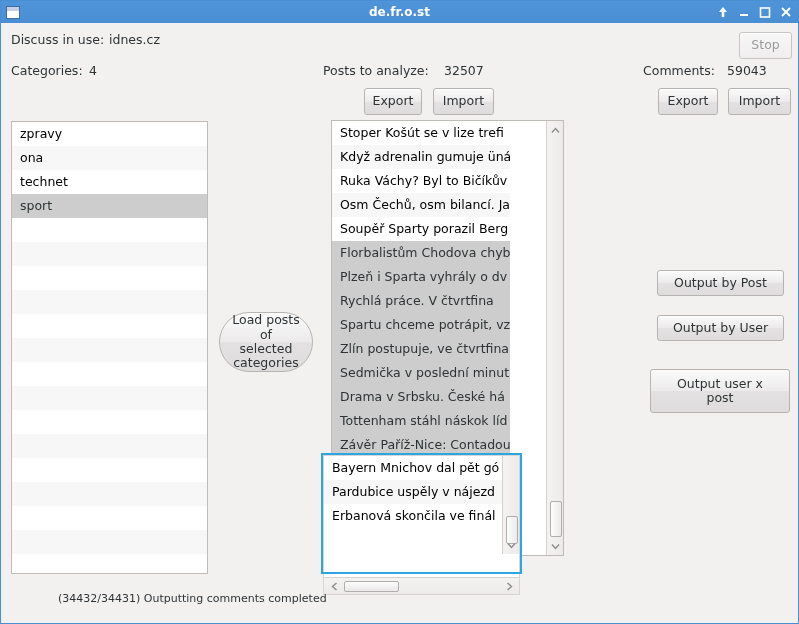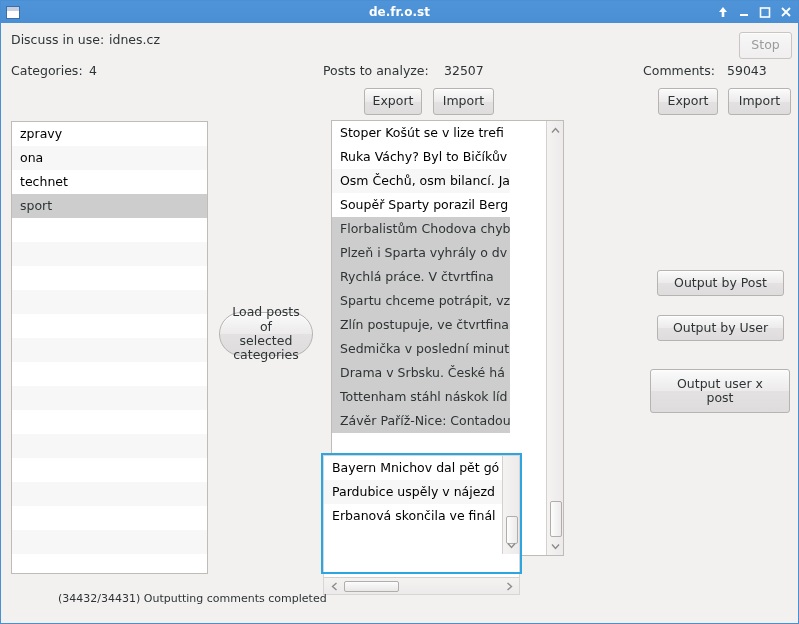--- a/index.html
+++ b/index.html
@@ -247,25 +247,26 @@
       <div class="listrow"><span></span></div>
       <div class="listrow alt"><span></span></div>
       <div class="listrow"><span></span></div>
       <div class="listrow alt"><span></span></div>
       <div class="listrow"><span></span></div>
       <div class="listrow alt"><span></span></div>
       <div class="listrow"><span></span></div>
       <div class="listrow alt"><span></span></div>
     </div>
 
-  <button class="btn" style="left:218px; top:311px; width:94px; height:44px;border-radius:30px;">Load posts of selected categories</button>
+  <button class="btn" style="left:218px; top:311px; width:94px; height:60px;border-radius:30px;">Load posts of selected categories</button>
 
   <div class="listbox" id="posts-list">
     <div id="posts-inner">
         <div class="listrow"><span>Stoper Košút se v lize trefi</span></div>
+        <div class="listrow alt"><span>Když adrenalin gumuje üná</span></div>
         <div class="listrow"><span>Ruka Váchy? Byl to Bičíkův</span></div>
         <div class="listrow alt"><span>Osm Čechů, osm bilancí. Ja</span></div>
         <div class="listrow"><span>Soupěř Sparty porazil Berg</span></div>
         <div class="listrow alt sel"><span>Florbalistům Chodova chyb</span></div>
         <div class="listrow sel"><span>Plzeň i Sparta vyhrály o dv</span></div>
         <div class="listrow alt sel"><span>Rychlá práce. V čtvrtfina</span></div>
         <div class="listrow sel"><span>Spartu chceme potrápit, vz</span></div>
         <div class="listrow alt sel"><span>Zlín postupuje, ve čtvrtfina</span></div>
         <div class="listrow sel"><span>Sedmička v poslední minut</span></div>
         <div class="listrow alt sel"><span>Drama v Srbsku. České há</span></div>

